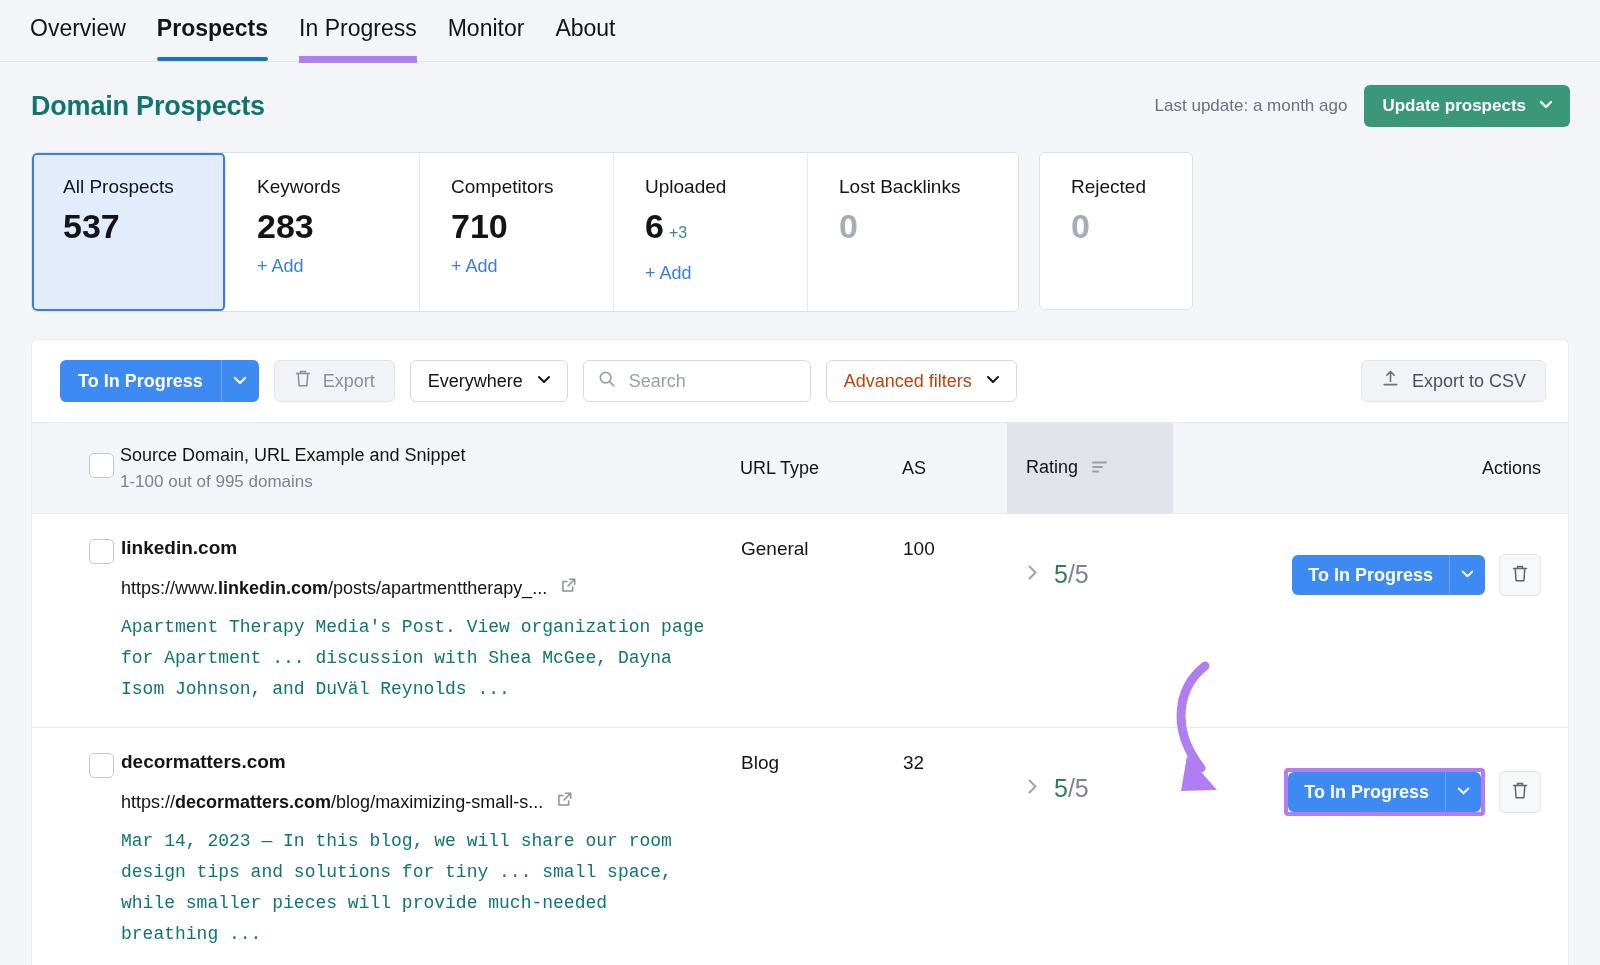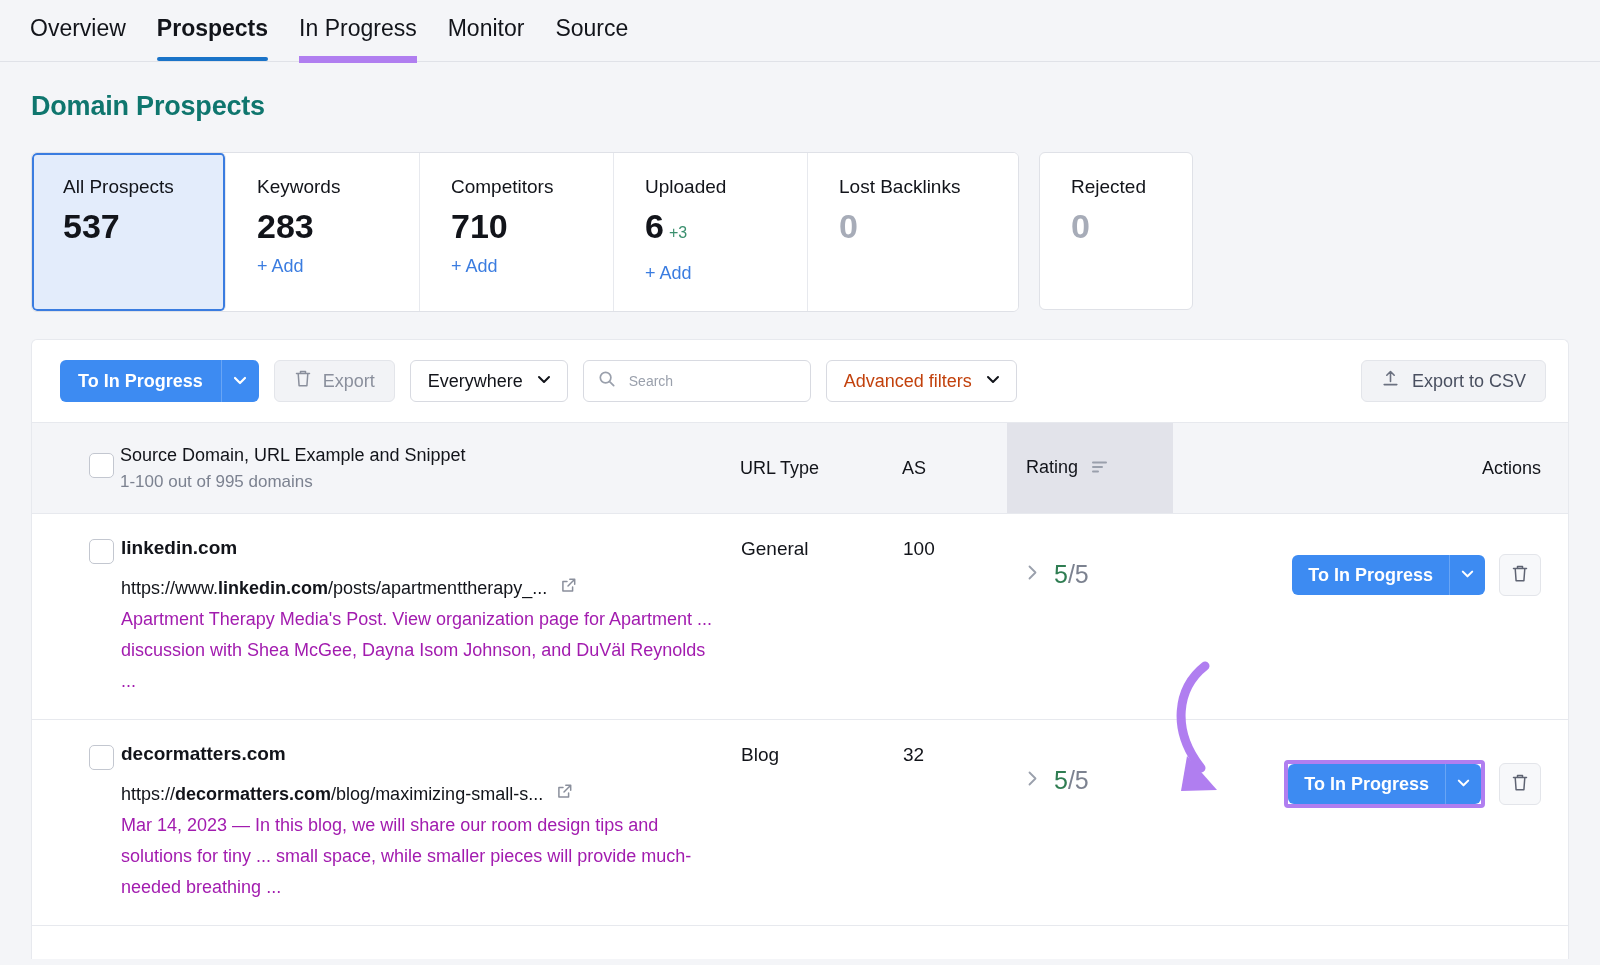--- a/index.html
+++ b/index.html
@@ -208,21 +208,21 @@
     height: 42px;
     border: 1px solid #d8dae1;
     border-radius: 6px;
     display: flex; align-items: center;
     padding: 0 12px 0 14px;
     gap: 11px;
     background: #fff;
   }
   .search-wrap input {
     border: none; outline: none;
-    font-size: 14px;
+    font-size: 18px;
     font-family: inherit;
     color: #a16207;
     width: 100%;
     background: transparent;
   }
   .search-wrap input::placeholder { color: #9aa0ac; }
   .spacer { flex: 1; }
   .btn-export {
     background: #f2f3f6;
     border: 1px solid #e3e5ea;
@@ -287,25 +287,26 @@
     margin-top: 16px;
     font-size: 18px;
     color: #12141a;
     display: flex;
     align-items: center;
     gap: 13px;
     line-height: 24px;
   }
   .url-line b { font-weight: bold; }
   .snippet {
-    margin-top: 4px;
-    font-size: 18px;
-    color: #a21caf;
+    margin-top: 12px;
+    font-size: 18px;
+    color: #0f766e;
     line-height: 31px;
     max-width: 594px;
+    font-family: Liberation Mono, monospace;
   }
   .cell-mid { padding-top: 24px !important; }
   .rating-cell { display: flex; align-items: center; gap: 15px; padding-top: 24px; }
   .rating-val { font-size: 25px; color: #2f7d52; }
   .rating-val .den { color: #7c8290; }
   .actions-cell { display: flex; align-items: center; justify-content: flex-end; gap: 14px; padding-top: 18px; }
   .row-split { display: flex; align-items: stretch; border-radius: 6px; overflow: hidden; }
   .row-split .split-main { font-size: 18px; padding: 0 16px; height: 40px; }
   .row-split .split-arrow { width: 36px; }
   .hl-wrap {
@@ -343,26 +344,37 @@
     <span class="underline"></span>
   </div>
   <div class="nav-tab u-purple">
     <span>In Progress</span>
     <span class="underline"></span>
   </div>
   <div class="nav-tab">
     <span>Monitor</span>
   </div>
   <div class="nav-tab">
-    <span>Source</span>
+    <span>About</span>
   </div>
 </div>
 
 <div class="page-head">
   <div class="page-title">Domain Prospects</div>
+  <div class="head-right">
+    <div class="last-update">Last update: a month ago</div>
+    <button class="btn-update">
+      <span>Update prospects</span>
+      <span>
+        <svg width="16" height="16" viewBox="0 0 16 16">
+            <path d="M3 6l5 5 5-5" stroke="#fff" stroke-width="2.2" fill="none" stroke-linecap="round" stroke-linejoin="round"></path>
+          </svg>
+      </span>
+    </button>
+  </div>
 </div>
 
 <div class="cards">
   <div class="card-group">
 
     <div class="card sel">
       <div class="card-label">All Prospects</div>
       <div class="card-value">
         <span>537</span>
       </div>

